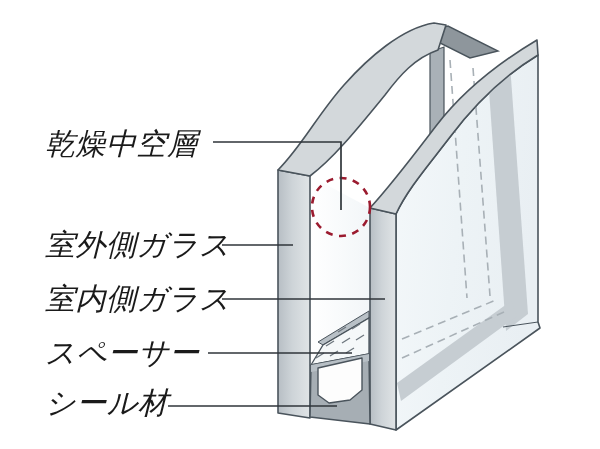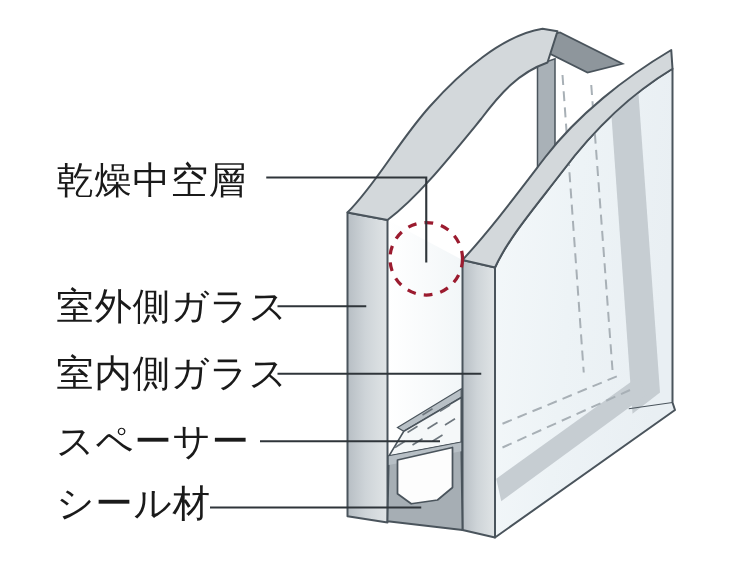--- a/index.html
+++ b/index.html
@@ -1,17 +1,17 @@
 <!DOCTYPE html>
 <html><head>
 <meta charset="utf-8">
 <style>
   html,body{margin:0;padding:0;background:#ffffff;}
   .stage{position:relative;width:600px;height:449px;background:#ffffff;overflow:hidden;
-         font-family:"Liberation Serif","DejaVu Serif",serif;}
+         font-family:"Liberation Serif","DejaVu Serif",serif;font-style:italic;}
   svg{display:block;}
   text.diagram-label{font-family:"Liberation Serif","DejaVu Serif",serif;
        font-size:30px;fill:#1a1a1a;letter-spacing:0.5px;}
 </style>
 </head>
 <body>
 
 <div class="stage">
 <svg width="600" height="449" viewBox="0 0 600 449">
   <defs>

